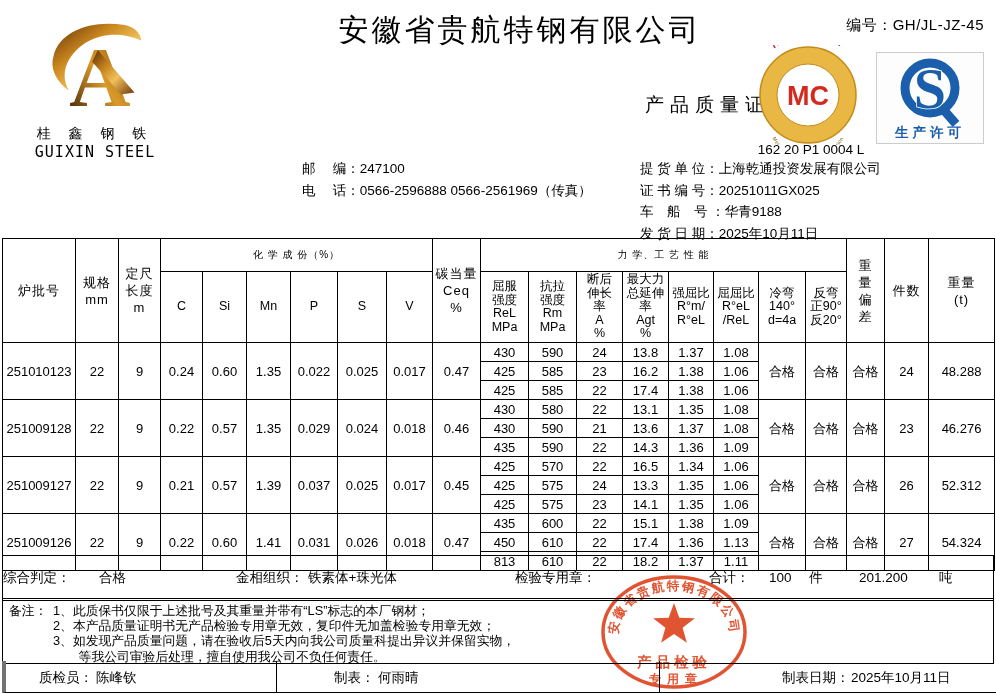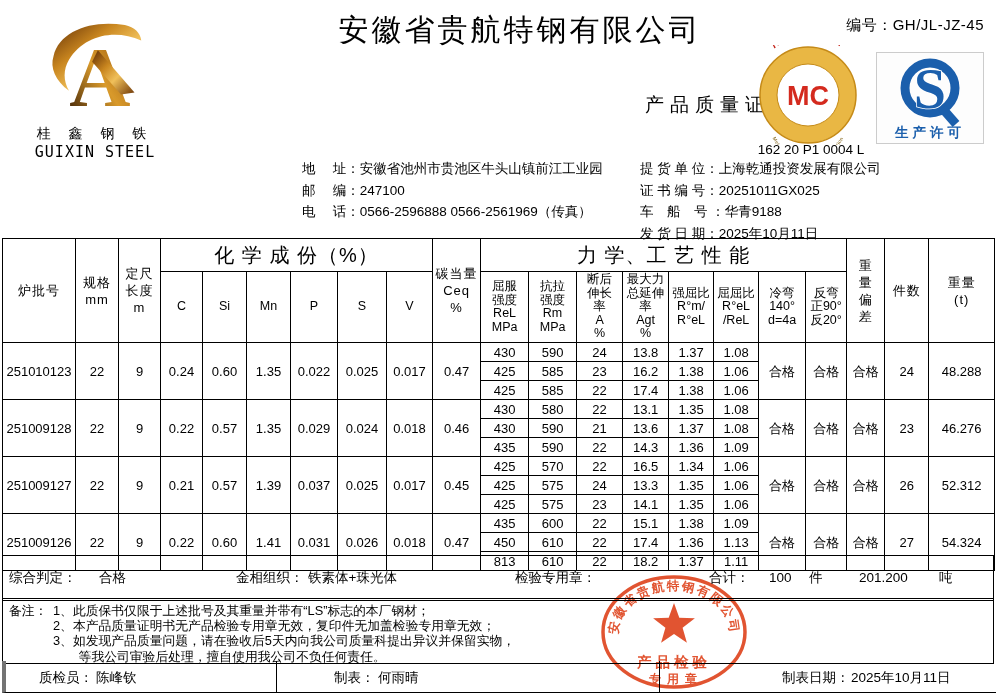--- a/index.html
+++ b/index.html
@@ -21,21 +21,21 @@
   .info{position:absolute;left:0;top:158px;width:996px;height:78px;font-size:13.5px;}
   .info-col{position:absolute;top:0;}
   .info-col .line{height:21.5px;line-height:21.5px;white-space:nowrap;}
   .info-left{left:6px;}
   .info-mid{left:302px;}
   .info-right{left:640px;}
   .info-left .line:nth-child(4) .value{margin-left:36px;}
   
   .qtable{position:absolute;left:2px;top:238px;border-collapse:collapse;table-layout:fixed;width:992px;}
   .qtable td{border:1px solid #000;text-align:center;vertical-align:middle;padding:0;overflow:hidden;}
-  .qtable thead .h1 td{height:32px;font-size:20px;letter-spacing:1px;}
+  .qtable thead .h1 td{height:32px;font-size:10px;letter-spacing:1px;}
   .qtable thead .h2 td{height:70px;font-size:12.5px;line-height:13.5px;letter-spacing:0;}
   .qtable thead td.tall{font-size:13px;line-height:17px;}
   .pre{white-space:pre-line;}
   .qtable tbody td{height:18px;font-size:13px;line-height:17px;}
   
   .summary{position:absolute;left:2px;top:555px;width:990px;height:44px;border:1px solid #000;font-size:13.5px;}
   .summary span{position:absolute;top:0;line-height:44px;white-space:nowrap;}
   
   .notes{position:absolute;left:2px;top:598px;width:990px;height:64px;border:1px solid #000;font-size:12.8px;}
   .notes-label{position:absolute;left:6px;top:4px;line-height:15.2px;}
@@ -103,21 +103,20 @@
   <svg class="qs-badge" width="108" height="92" viewBox="0 0 108 92">
     <rect x="0.5" y="0.5" width="107" height="91" fill="#fdfdfd" stroke="#cccccc"></rect>
     <circle cx="54" cy="36" r="25" fill="none" stroke="#1B5FAC" stroke-width="9"></circle>
     <line x1="66" y1="56" x2="80" y2="72" stroke="#1B5FAC" stroke-width="9"></line>
     <text x="54" y="56" font-size="58" font-weight="bold" fill="#1B5FAC" stroke="#ffffff" stroke-width="1.5" paint-order="stroke" text-anchor="middle" font-family="'Liberation Serif','DejaVu Serif',serif">S</text>
     <text x="54" y="85" font-size="13.5" font-weight="bold" fill="#1B5FAC" letter-spacing="4" text-anchor="middle">生产许可</text>
   </svg>
 
   <div class="info">
     <div class="info-col info-mid">
-      <div class="line"><span>地　 址：</span><span class="value">安徽省池州市贵池区牛头山镇前江工业园</span></div>
       <div class="line"><span>邮　 编：</span><span class="value">247100</span></div>
       <div class="line"><span>电　 话：</span><span class="value">0566-2596888  0566-2561969（传真）</span></div>
     </div>
     <div class="info-col info-right">
       <div class="line"><span>提 货 单 位：</span><span class="value">上海乾通投资发展有限公司</span></div>
       <div class="line"><span>证 书 编 号：</span><span class="value">20251011GX025</span></div>
       <div class="line"><span>车　船　号 ：</span><span class="value">华青9188</span></div>
       <div class="line"><span>发 货 日 期：</span><span class="value">2025年10月11日</span></div>
     </div>
   </div>
@@ -360,21 +359,21 @@
           <td>610</td>
           <td>22</td>
           <td>18.2</td>
           <td>1.37</td>
           <td>1.11</td>
         </tr>
       </tbody>
   </table>
 
   <div class="summary">
-    <span style="left:6px">综合判定：</span>
+    <span style="left:0">综合判定：</span>
     <span style="left:96px">合格</span>
     <span style="left:233px">金相组织：</span>
     <span style="left:305px">铁素体+珠光体</span>
     <span style="left:512px">检验专用章：</span>
     <span style="left:706px">合计：</span>
     <span style="left:766px">100</span>
     <span style="left:806px">件</span>
     <span style="left:856px">201.200</span>
     <span style="left:936px">吨</span>
   </div>

